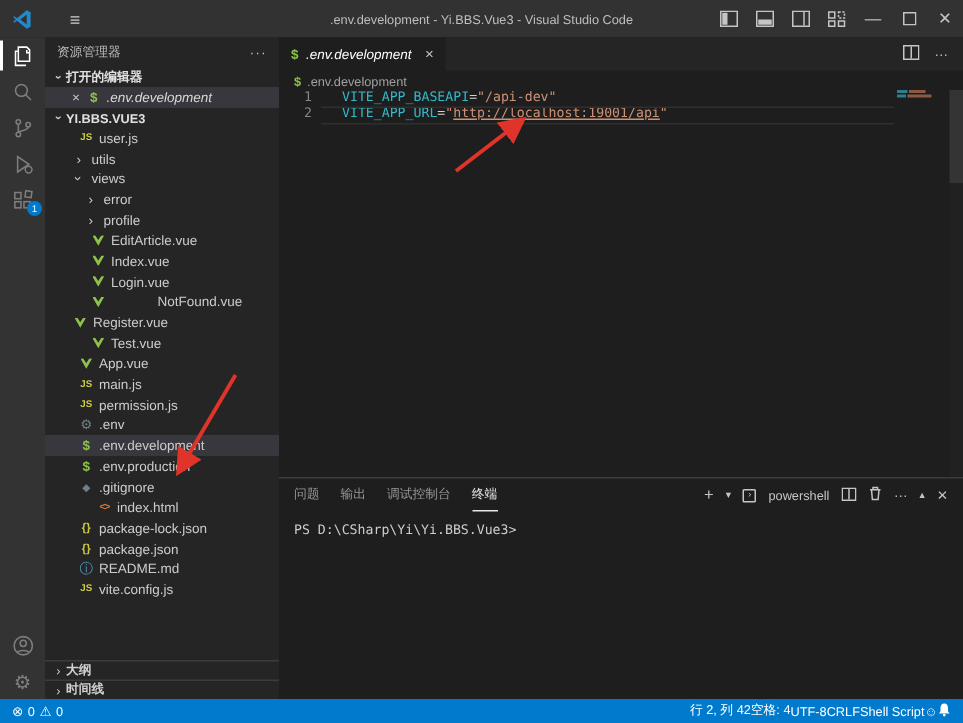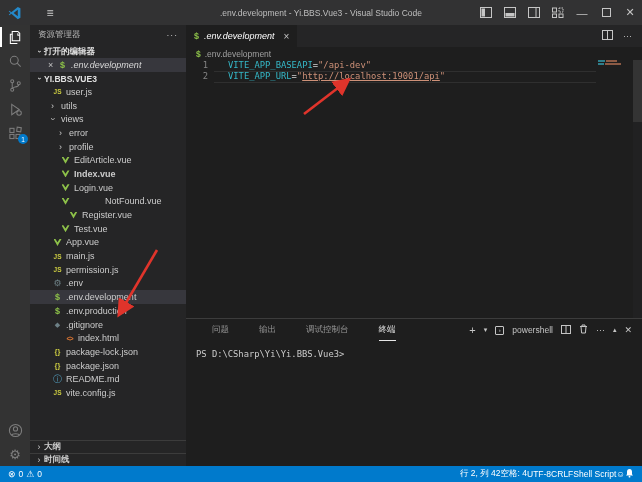--- a/index.html
+++ b/index.html
@@ -74,21 +74,21 @@
   .cur-line-border { position:absolute; left:28px; right:46px; height:0; border-top:1px solid #2f2f2f; }
   #minimap { position:absolute; right:10px; top:0; width:34px; }
   #minimap .mm-line { height:1.6px; margin-bottom:1.6px; display:flex; gap:1px; }
   #minimap .seg-key { background:#2e7f8c; height:100%; }
   #minimap .seg-str { background:#8c5a44; height:100%; }
   #scrollbar-strip { position:absolute; right:0; top:0; bottom:0; width:9px; background:#252526; opacity:.55; }
   #scroll-slider { position:absolute; right:0; top:0; width:9px; height:62px; background:#3a3a3a; opacity:.8; }
   
   #panel { height:148px; border-top:1px solid #3c3c3c; background:#1e1e1e; display:flex; flex-direction:column; }
   #panel-tabs { height:22px; display:flex; align-items:center; padding-left:10px; gap:14px; }
-  .ptab { color:#969696; font-size:8.5px; height:100%; display:flex; align-items:center; border-bottom:1px solid transparent;margin-left:16px; }
+  .ptab { color:#969696; font-size:8.5px; height:100%; display:flex; align-items:center; border-bottom:1px solid transparent; }
   .ptab.active { color:#e7e7e7; border-bottom:1px solid #e7e7e7; }
   #panel-actions { margin-left:auto; display:flex; align-items:center; gap:8px; padding-right:10px; color:#c5c5c5; }
   #panel-actions .sh-icon { width:9px; height:9px; border:1px solid #c5c5c5; border-radius:1px; font-size:6px;
     display:flex; align-items:center; justify-content:center; }
   #panel-actions .shell-name { font-size:8.5px; }
   #terminal-body { flex:1; padding:8px 0 0 10px; font-family:"DejaVu Sans Mono", monospace; font-size:8.8px; color:#cccccc; }
   
   #statusbar { position:absolute; bottom:0; left:0; right:0; height:16px; background:#007acc; color:#ffffff;
     display:flex; align-items:center; font-size:8.5px; padding:0 8px; }
   #statusbar .grp { display:flex; align-items:center; gap:3px; }
@@ -237,39 +237,39 @@
       <div class="tree-row" style="padding-left: 25px;">
         <span class="ticon chev">›</span>
         <span>profile</span>
       </div>
       <div class="tree-row" style="padding-left: 30px;">
         <span class="ticon">
           <span class="vue-shape"></span>
         </span>
         <span>EditArticle.vue</span>
       </div>
-      <div class="tree-row" style="padding-left: 30px; font-weight: bold;">
+      <div class="tree-row" style="padding-left: 30px;">
         <span class="ticon">
           <span class="vue-shape"></span>
         </span>
         <span>Index.vue</span>
       </div>
       <div class="tree-row" style="padding-left: 30px;">
         <span class="ticon">
           <span class="vue-shape"></span>
         </span>
         <span>Login.vue</span>
       </div>
       <div class="tree-row" style="padding-left: 30px; gap: 31px;">
         <span class="ticon">
           <span class="vue-shape"></span>
         </span>
         <span>NotFound.vue</span>
       </div>
-      <div class="tree-row" style="padding-left: 38px;">
+      <div class="tree-row" style="padding-left: 18px;">
         <span class="ticon">
           <span class="vue-shape"></span>
         </span>
         <span>Register.vue</span>
       </div>
       <div class="tree-row" style="padding-left: 30px;">
         <span class="ticon">
           <span class="vue-shape"></span>
         </span>
         <span>Test.vue</span>

